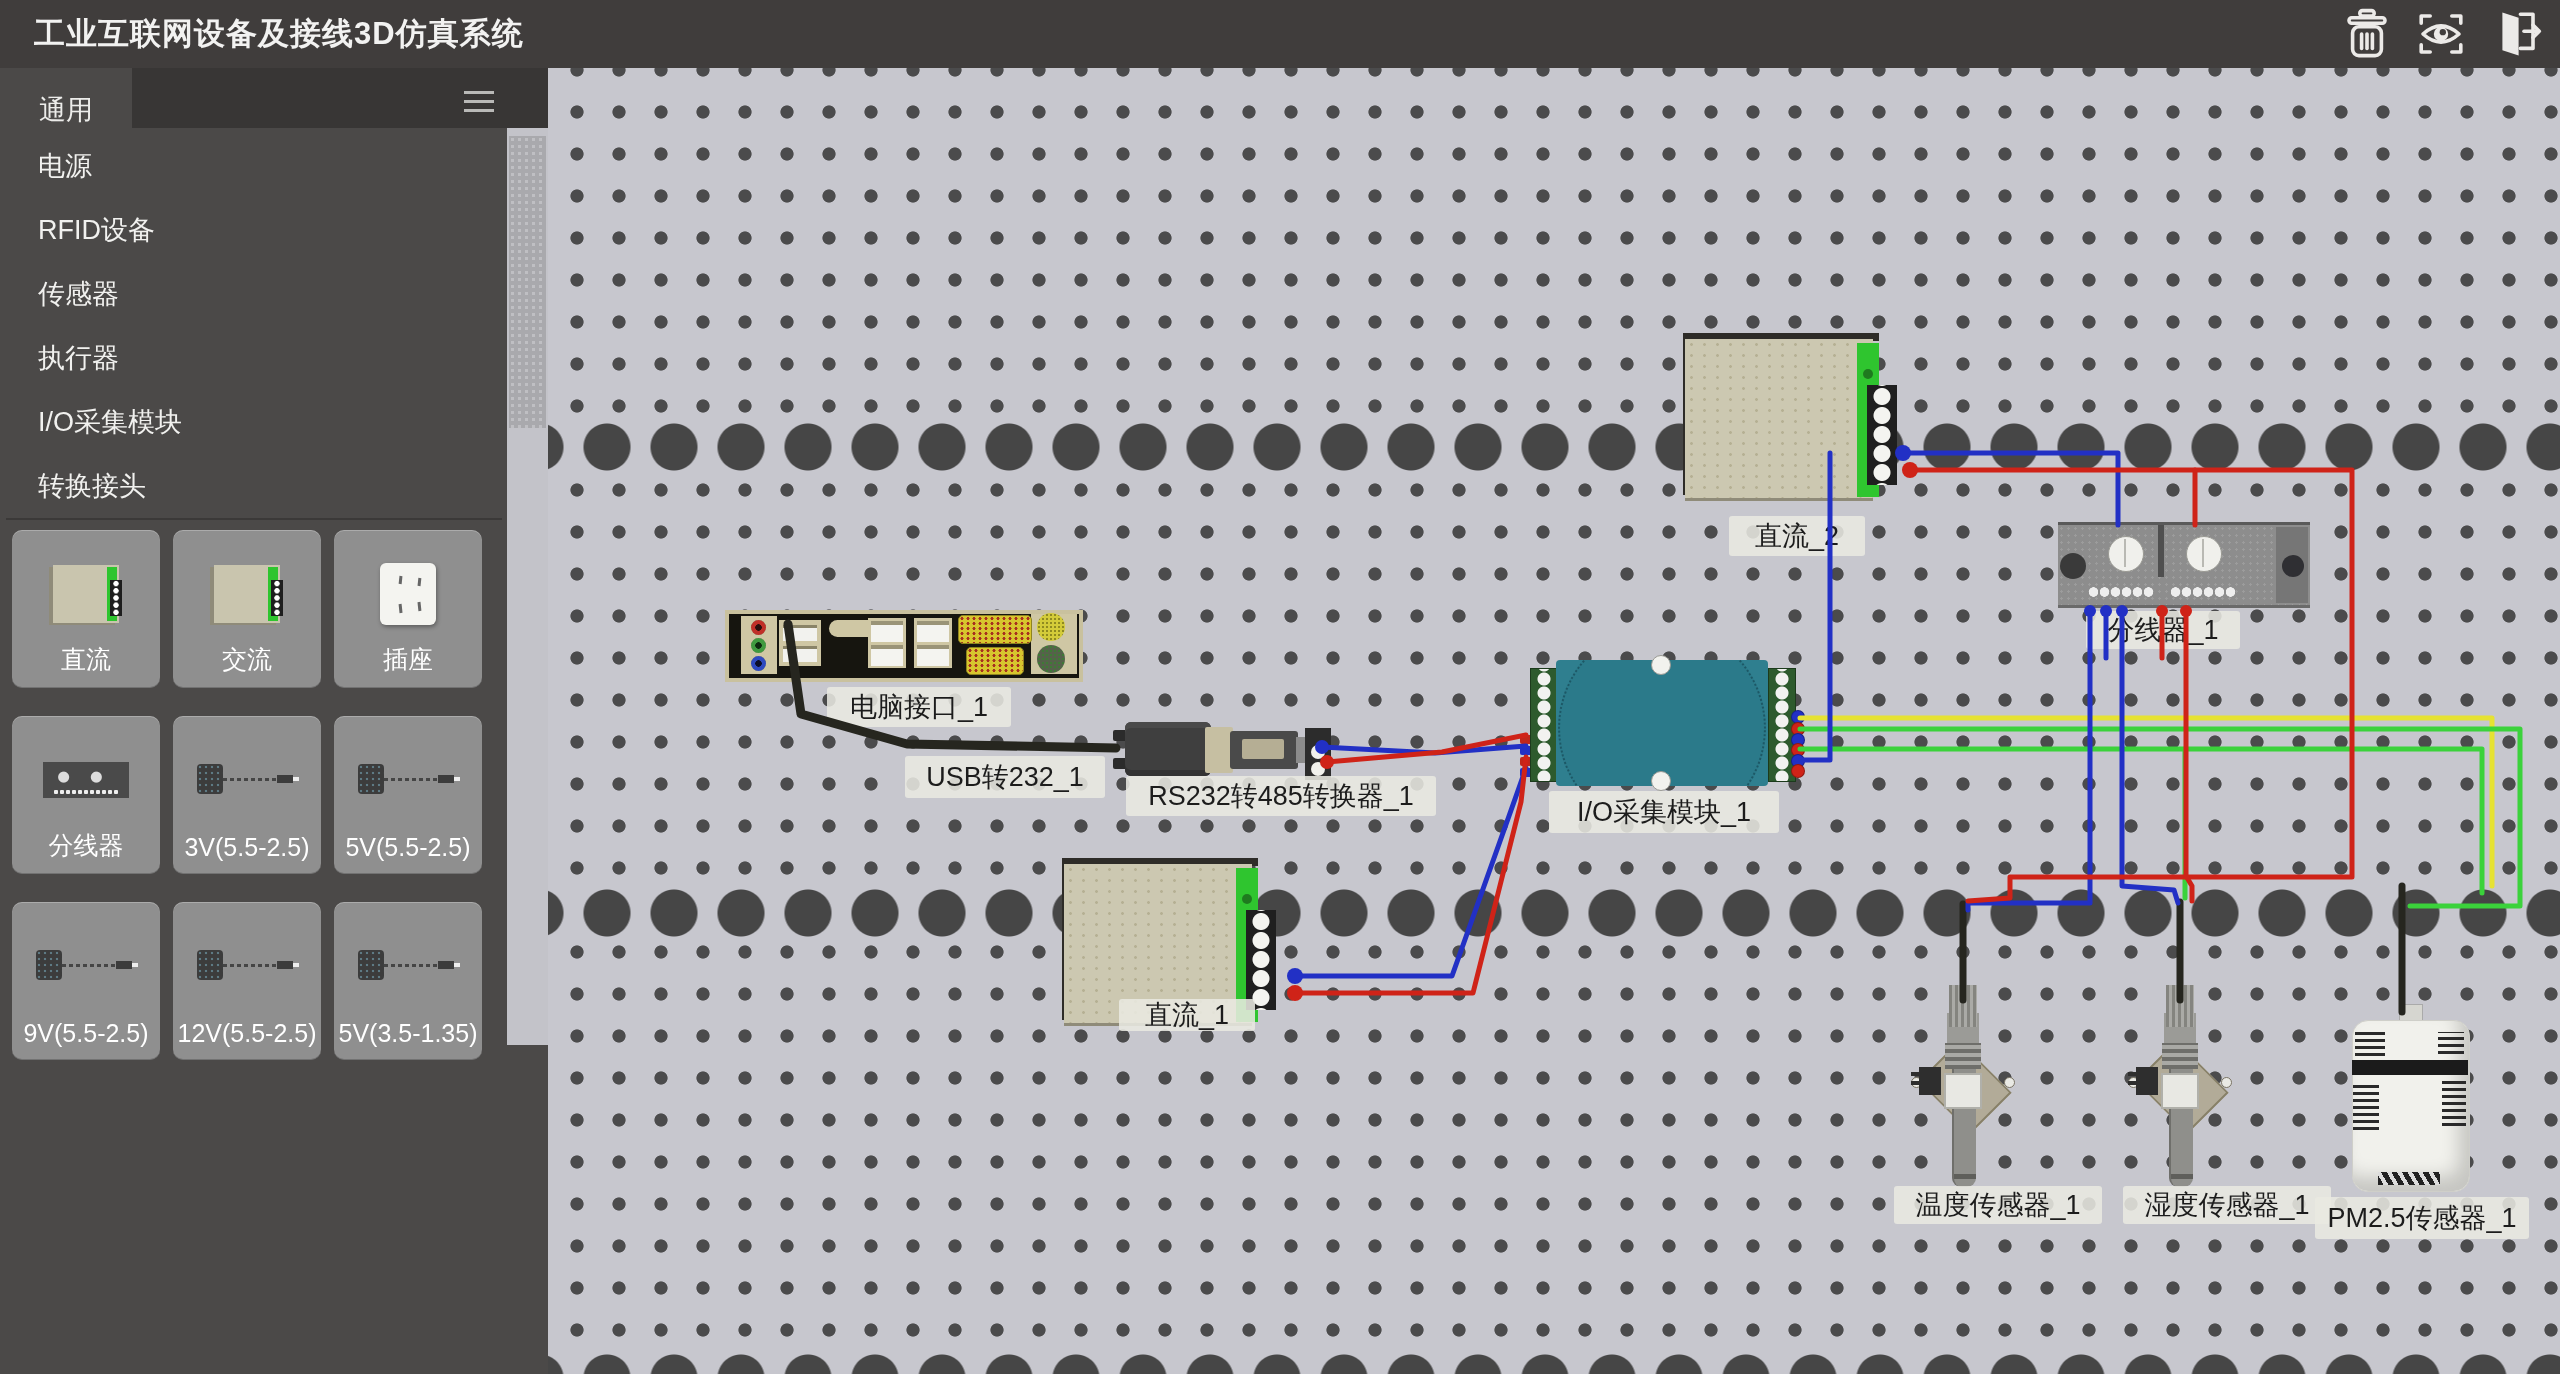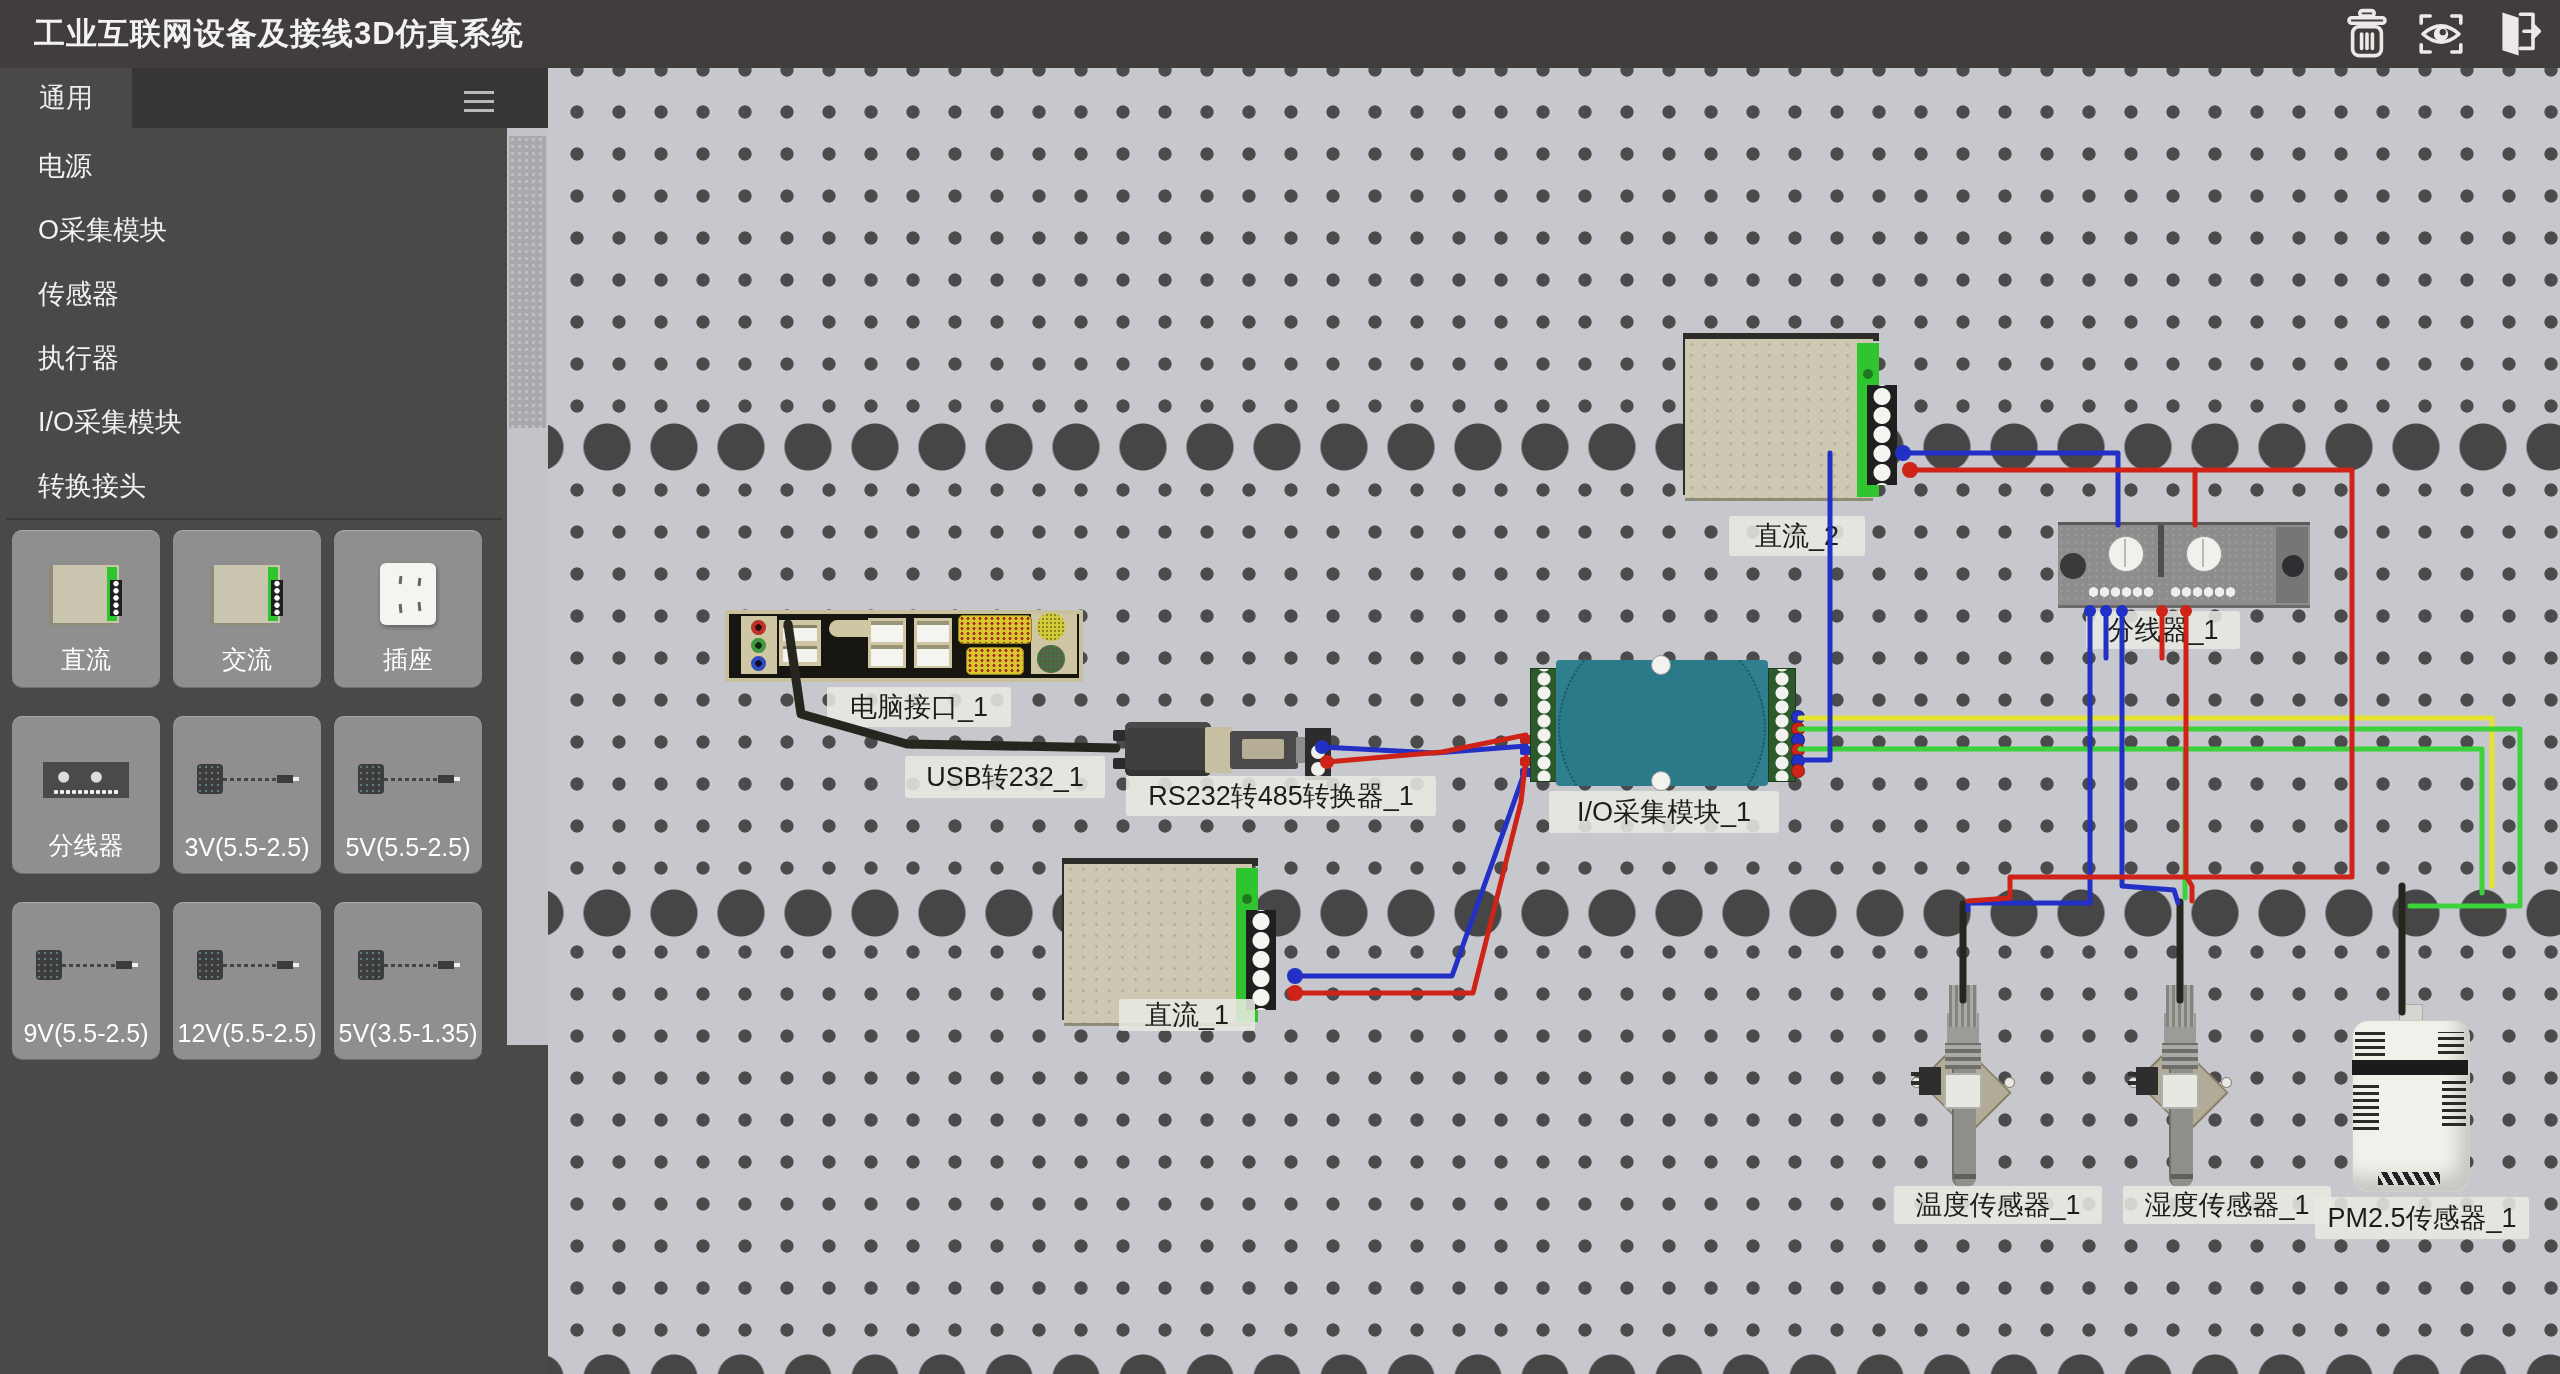--- a/index.html
+++ b/index.html
@@ -9,21 +9,21 @@
   .topbar{position:absolute;left:0;top:0;width:2560px;height:68px;background:#403d3c;z-index:10;}
   .app-title{position:absolute;left:34px;top:0;height:68px;line-height:68px;color:#f2f2f1;
              font-size:31px;font-weight:bold;letter-spacing:1px;}
   .tb-icons{position:absolute;right:16px;top:0;height:68px;display:flex;align-items:center;gap:16px;}
   .tb-icon{width:58px;height:58px;display:flex;align-items:center;justify-content:center;cursor:pointer;}
   .tb-icon svg{width:54px;height:54px;stroke:#eceae8;fill:none;stroke-width:4;stroke-linecap:round;stroke-linejoin:round;}
   
   .sidebar{position:absolute;left:0;top:68px;width:548px;height:1306px;background:#4b4948;z-index:5;}
   .tabbar{position:absolute;left:0;top:0;width:548px;height:60px;background:#383635;}
   .tab{position:absolute;left:0;top:0;width:132px;height:60px;background:#4b4948;color:#ececea;
-       font-size:27px;display:flex;align-items:center;justify-content:center;}
+       font-size:27px;display:flex;align-items:flex-end;justify-content:center;}
   .hamburger{position:absolute;right:54px;top:17px;width:30px;cursor:pointer;}
   .hamburger span{display:block;width:30px;height:3px;background:#b9b9b7;margin:6px 0;}
   #menu{position:absolute;left:0;top:60px;width:505px;padding-top:6px;}
   .menu-item{height:64px;line-height:64px;padding-left:38px;color:#f1f1ef;font-size:27px;cursor:pointer;}
   .side-divider{position:absolute;left:6px;top:450px;width:496px;height:2px;background:#3b3938;}
   #cards{position:absolute;left:12px;top:462px;width:484px;display:flex;flex-wrap:wrap;gap:28px 13px;}
   .card{width:148px;height:158px;background:#8f8f8f;border-radius:10px;position:relative;
         box-shadow:inset 0 1px 0 rgba(255,255,255,.25),inset 0 -1px 0 rgba(0,0,0,.2);cursor:pointer;}
   .card-label{position:absolute;bottom:12px;width:100%;text-align:center;color:#fff;font-size:25px;}
   .thumb{position:absolute;left:0;top:16px;width:100%;height:96px;display:flex;align-items:center;justify-content:center;}
@@ -220,21 +220,21 @@
       <span>通用</span>
     </div>
     <div class="hamburger">
         <span></span>
         <span></span>
         <span></span>
       </div>
   </div>
   <nav id="menu">
       <div class="menu-item"><span>电源</span></div>
-      <div class="menu-item"><span>O采集模块</span></div>
+      <div class="menu-item"><span>RFID设备</span></div>
       <div class="menu-item"><span>传感器</span></div>
       <div class="menu-item"><span>执行器</span></div>
       <div class="menu-item"><span>I/O采集模块</span></div>
       <div class="menu-item"><span>转换接头</span></div>
     </nav>
   <div class="side-divider"></div>
   <div id="cards">
       <div class="card">
         <div class="thumb">
           <div class="mini-psu"></div>

